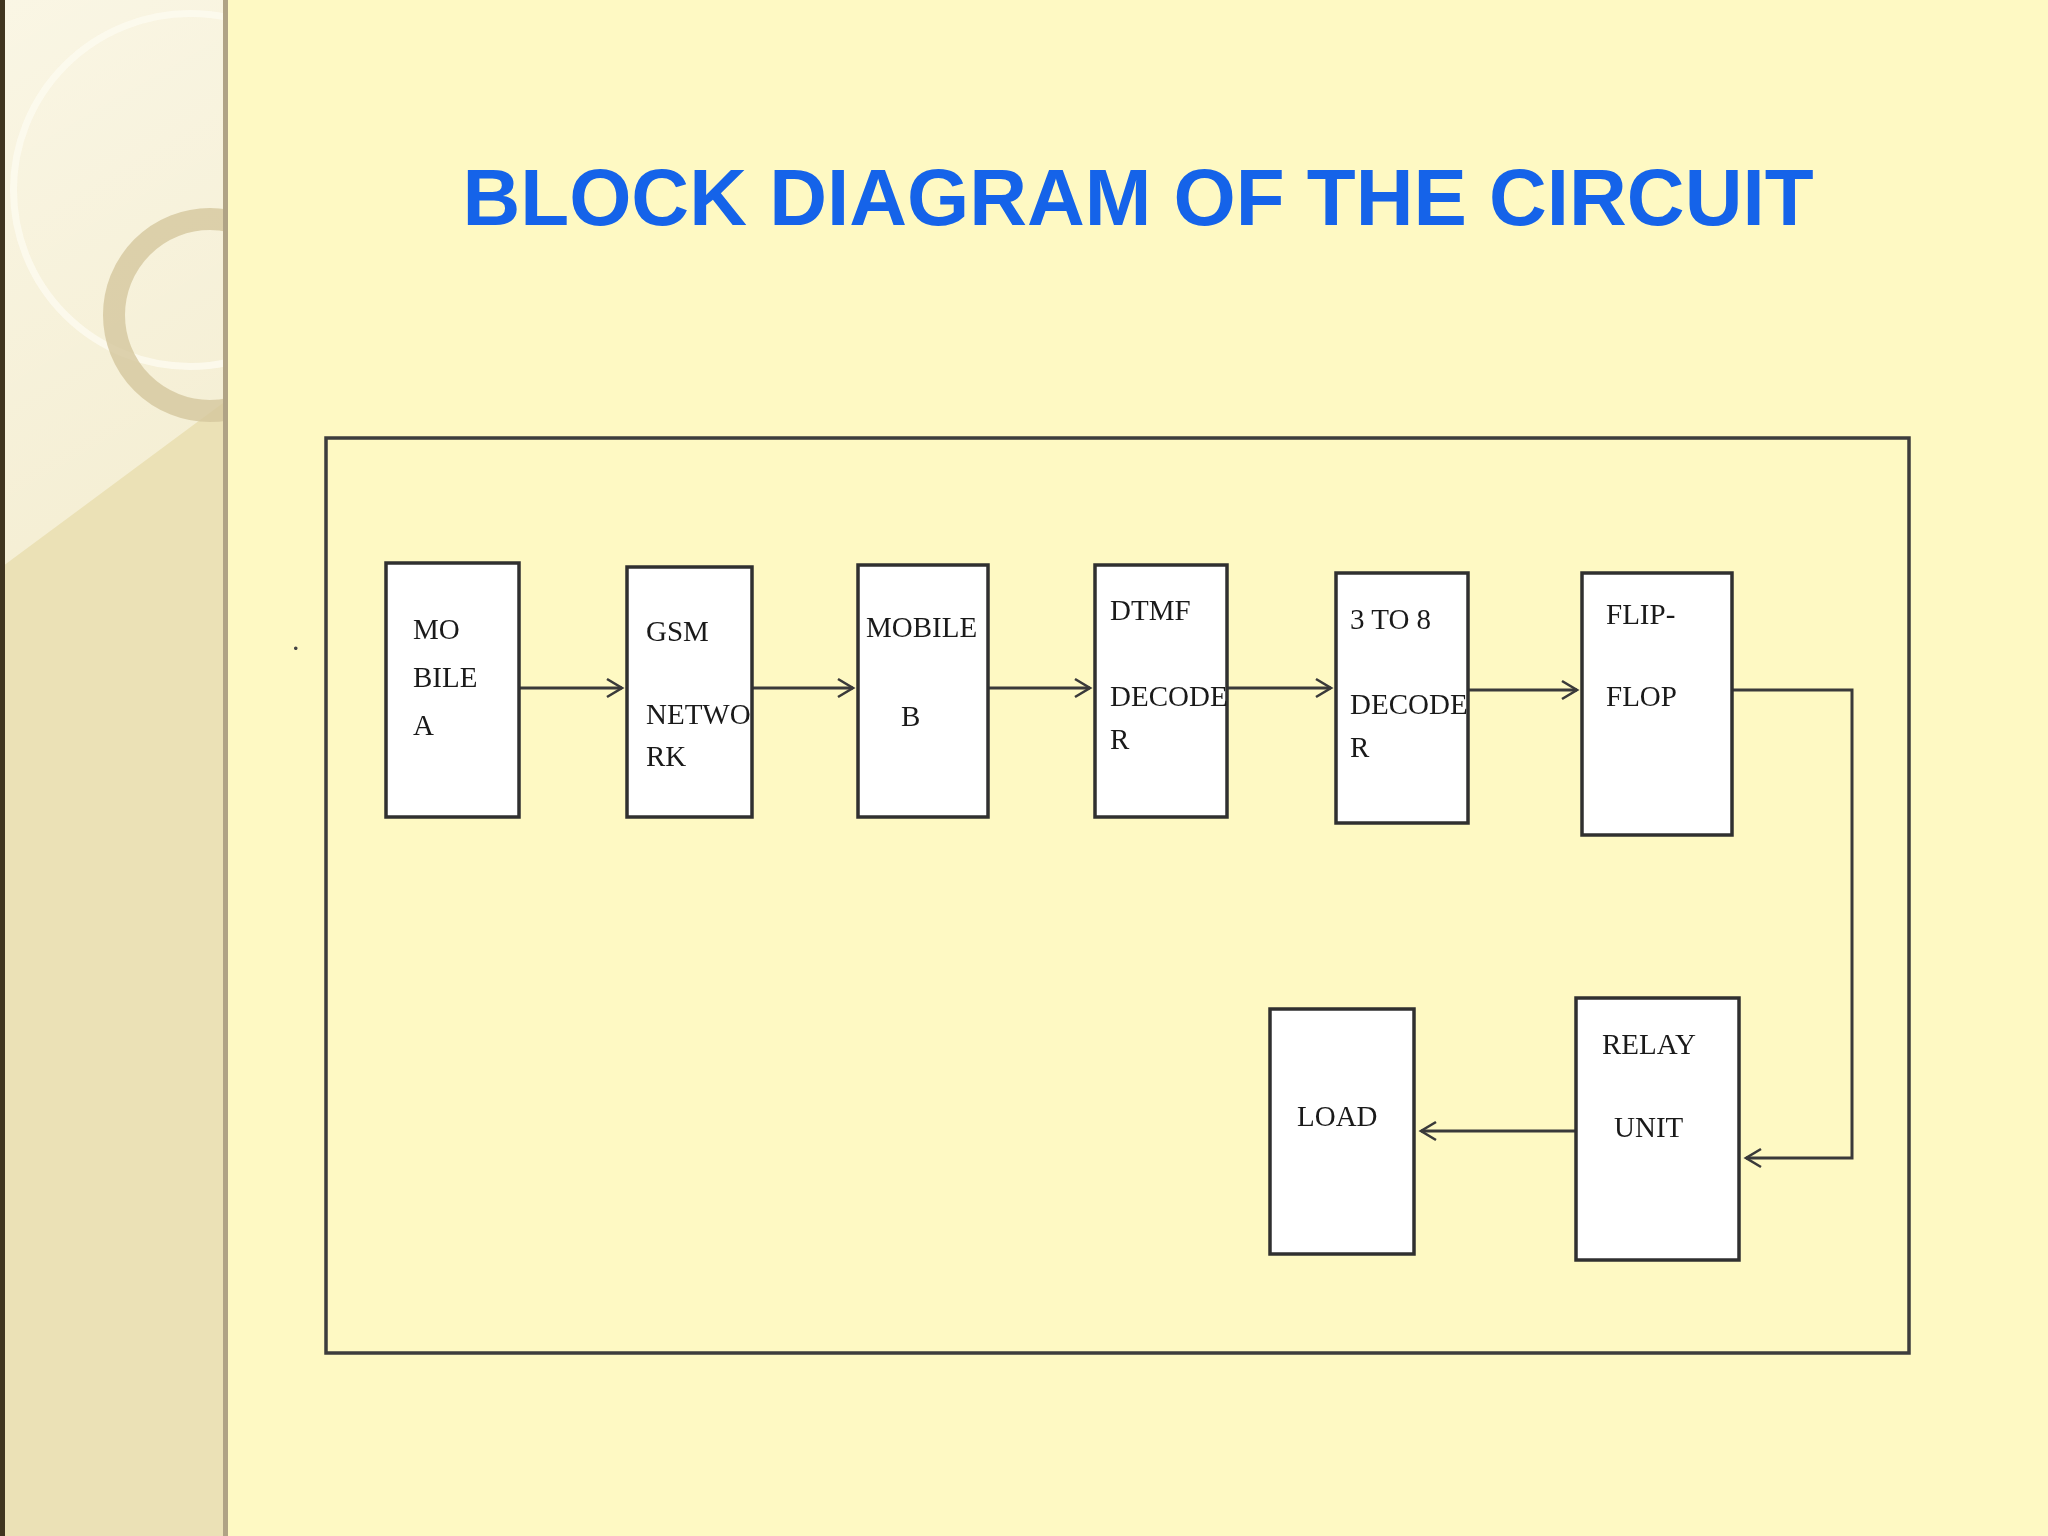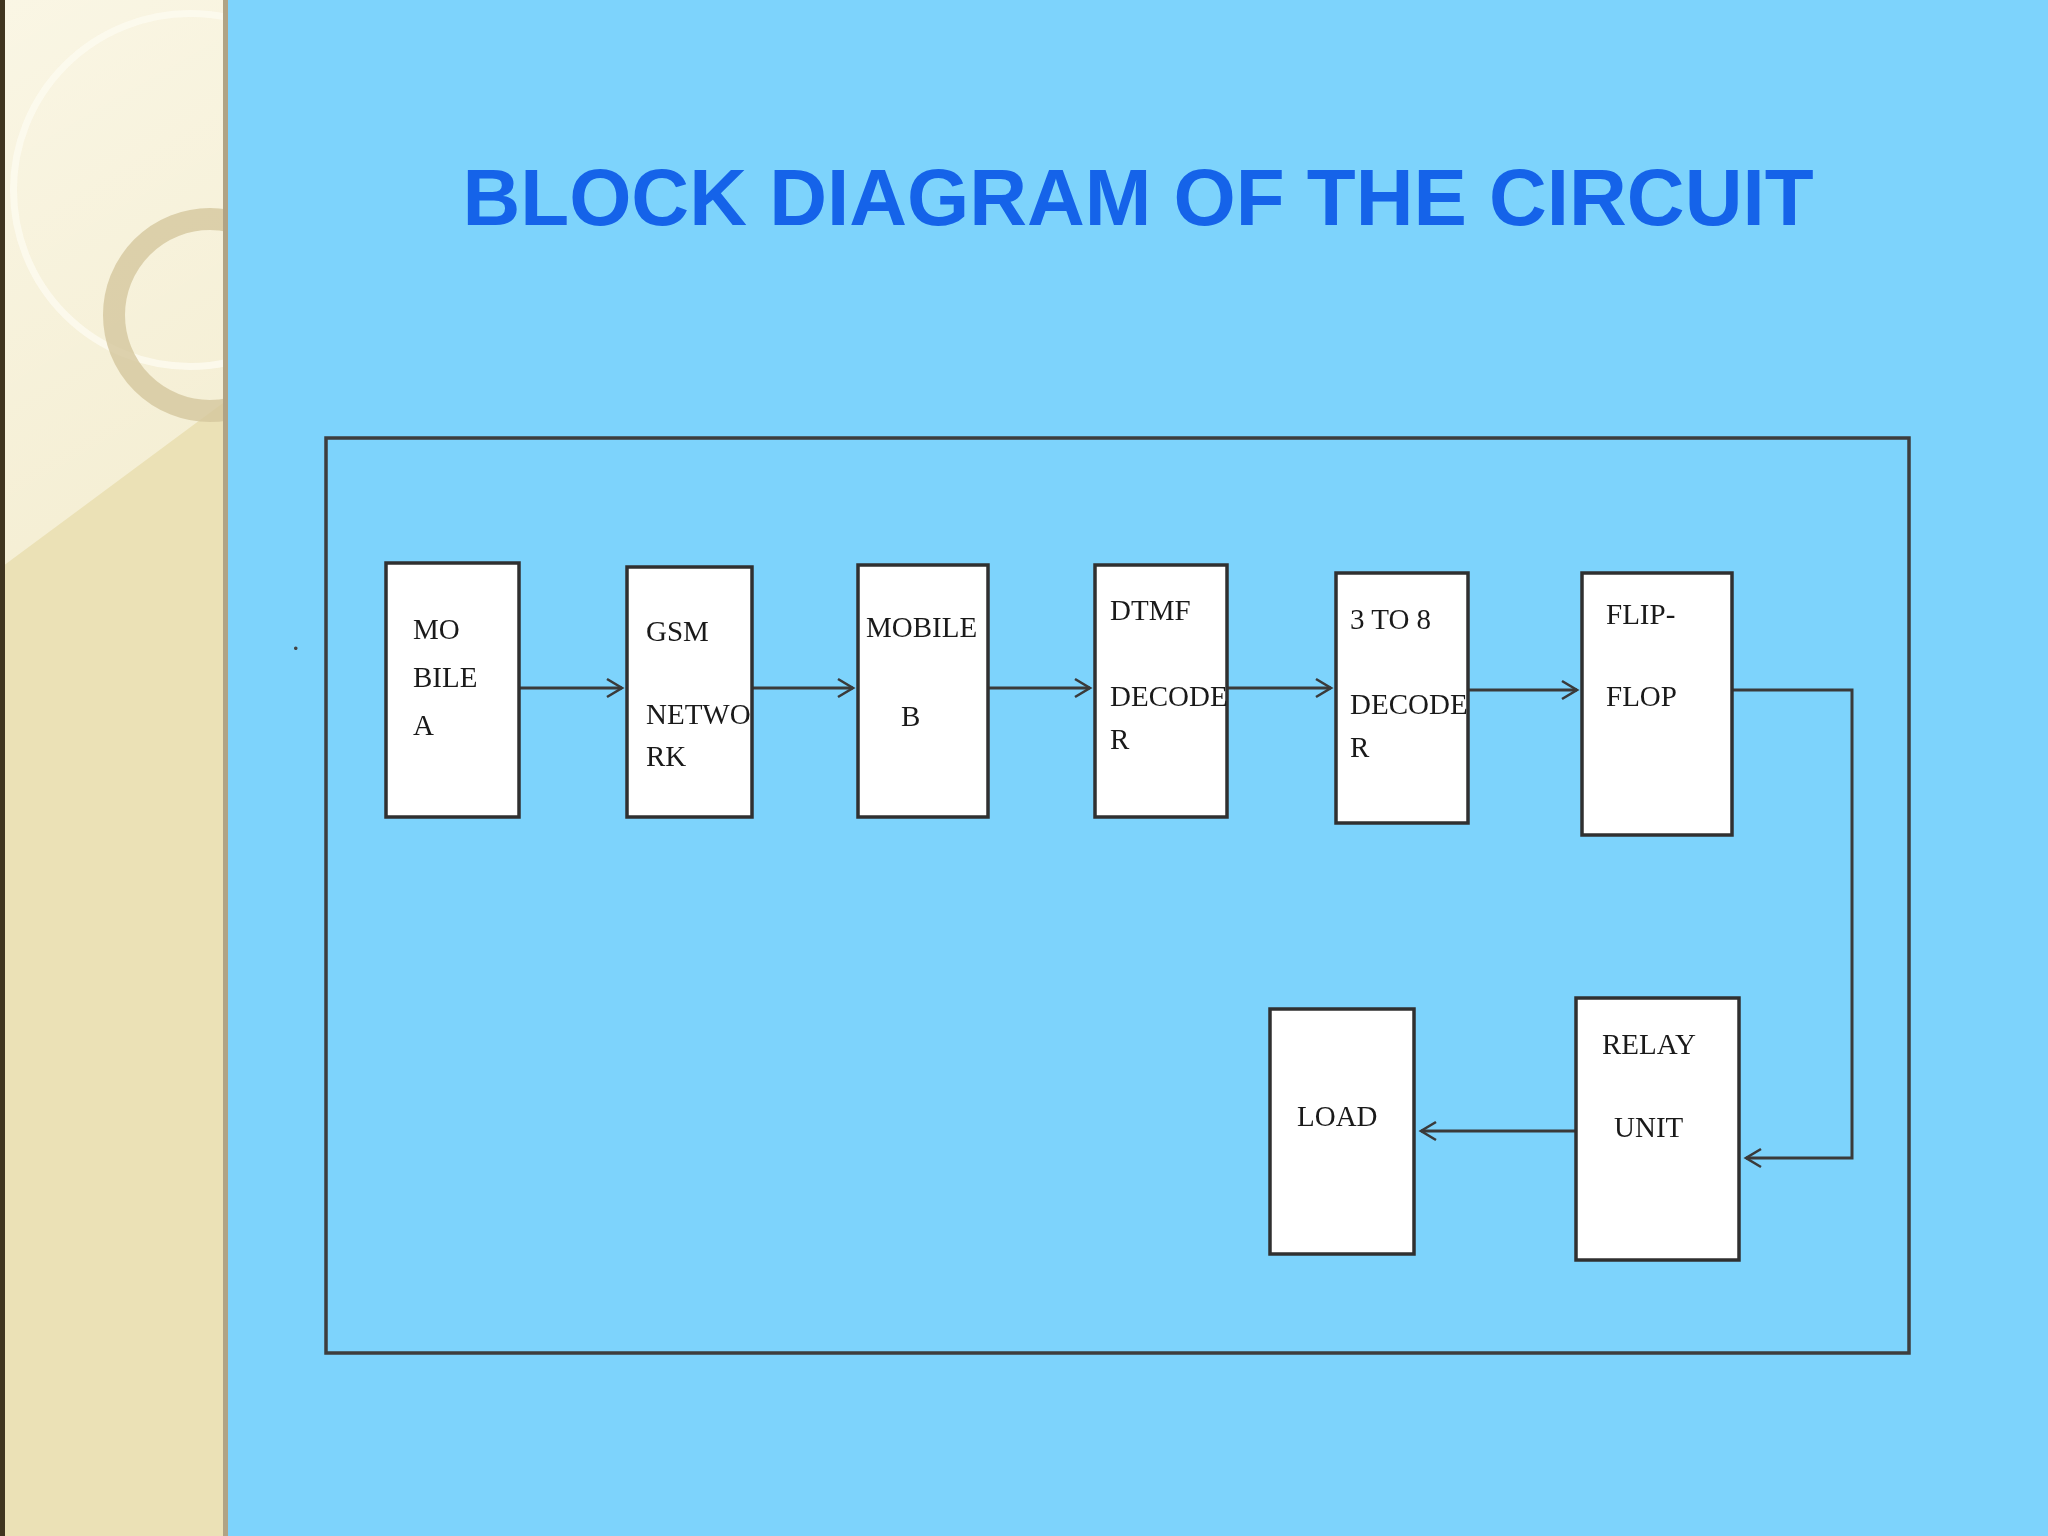--- a/index.html
+++ b/index.html
@@ -8,21 +8,21 @@
     width: 2048px;
     height: 1536px;
     overflow: hidden;
     background: #ffffff;
     font-family: "Liberation Sans", sans-serif;
   }
   .stage {
     position: relative;
     width: 2048px;
     height: 1536px;
-    background: #7dd3fc;
+    background: #fef9c3;
   }
   
   .sidebar {
     position: absolute;
     left: 0; top: 0;
     width: 228px; height: 1536px;
     background: var(--sidebar_beige, #ebe1b6);
     overflow: hidden;
   }
   .sidebar-light-top {

